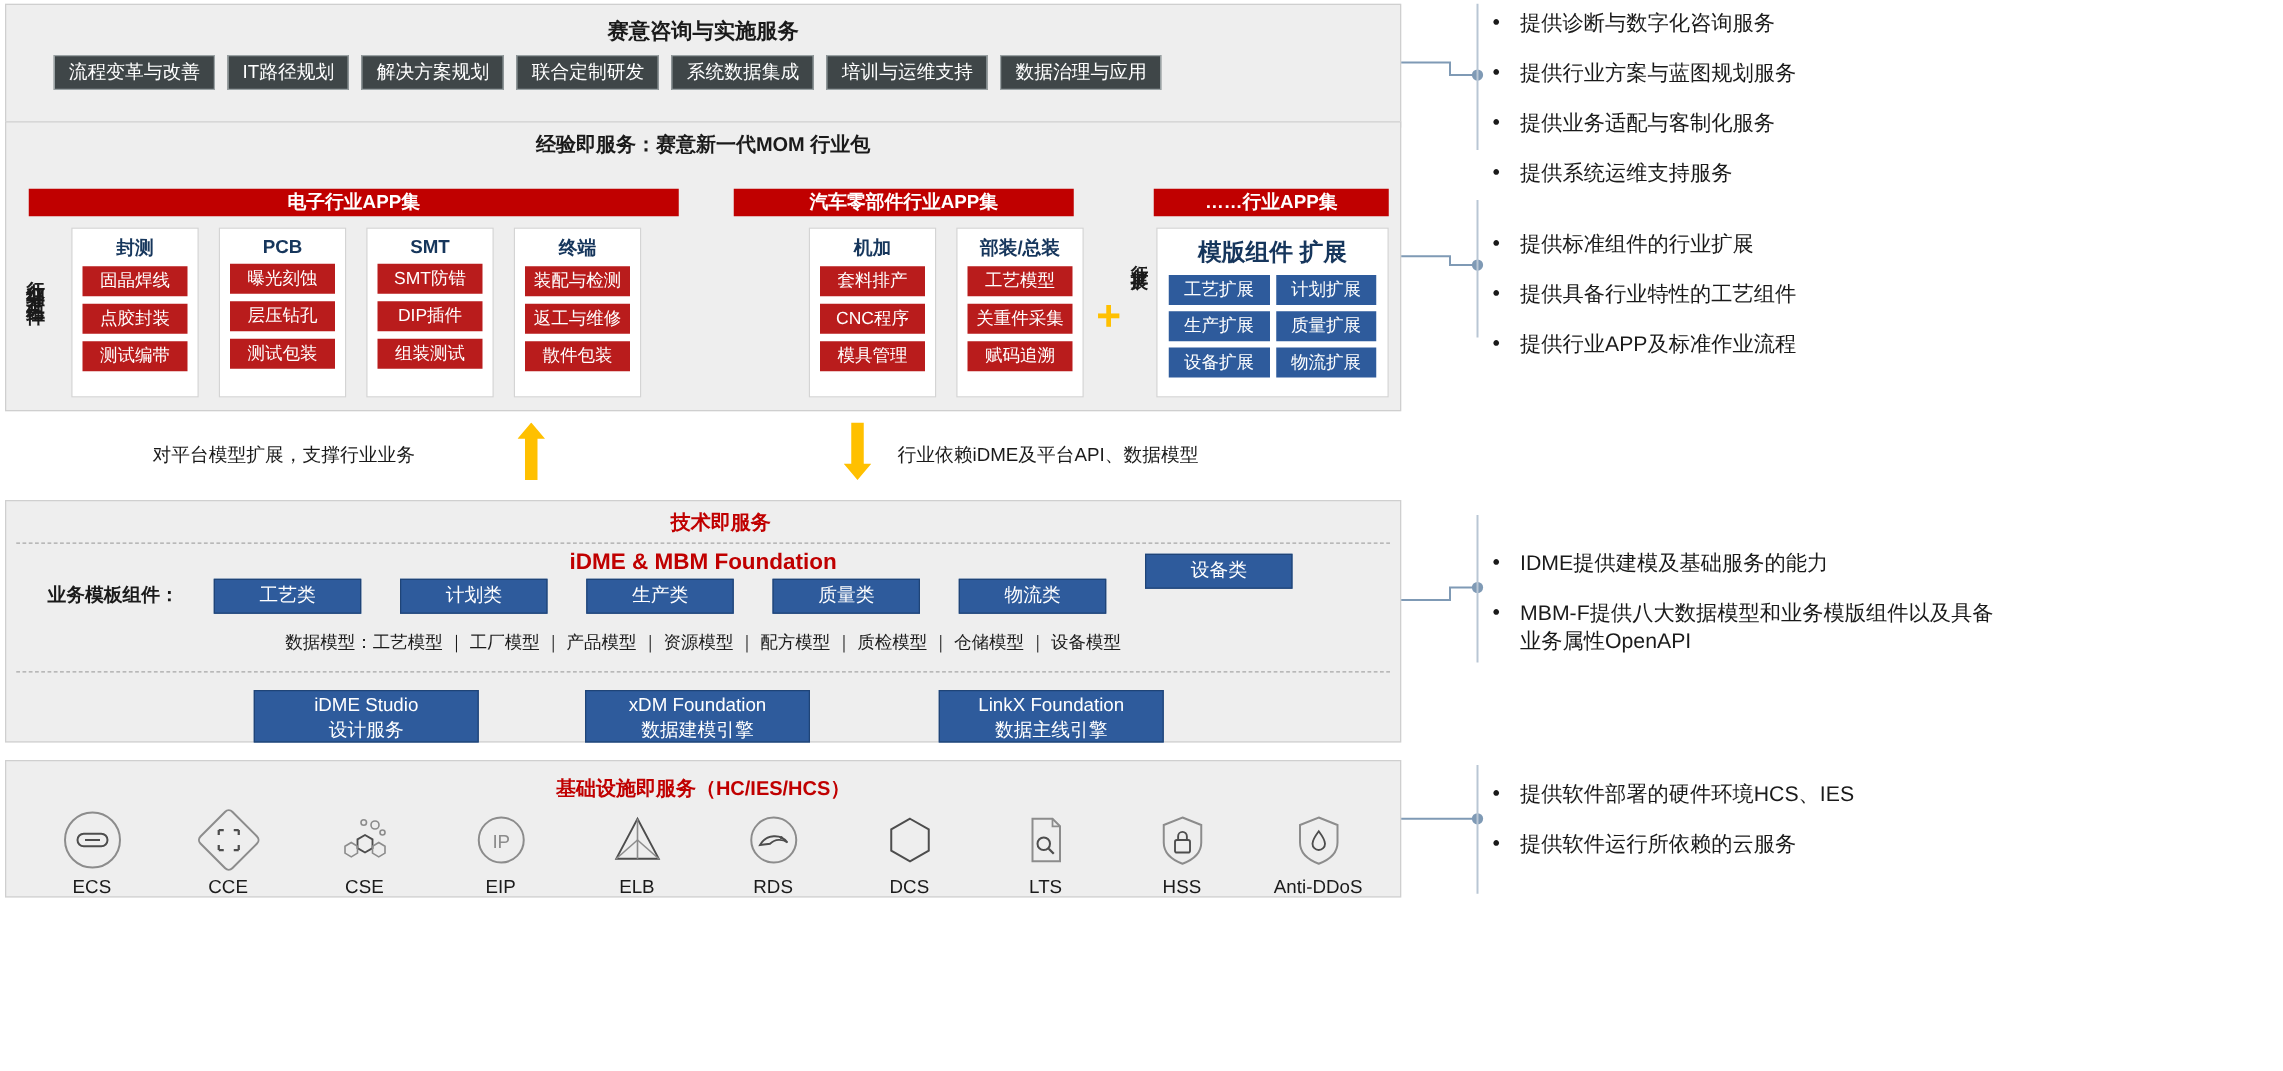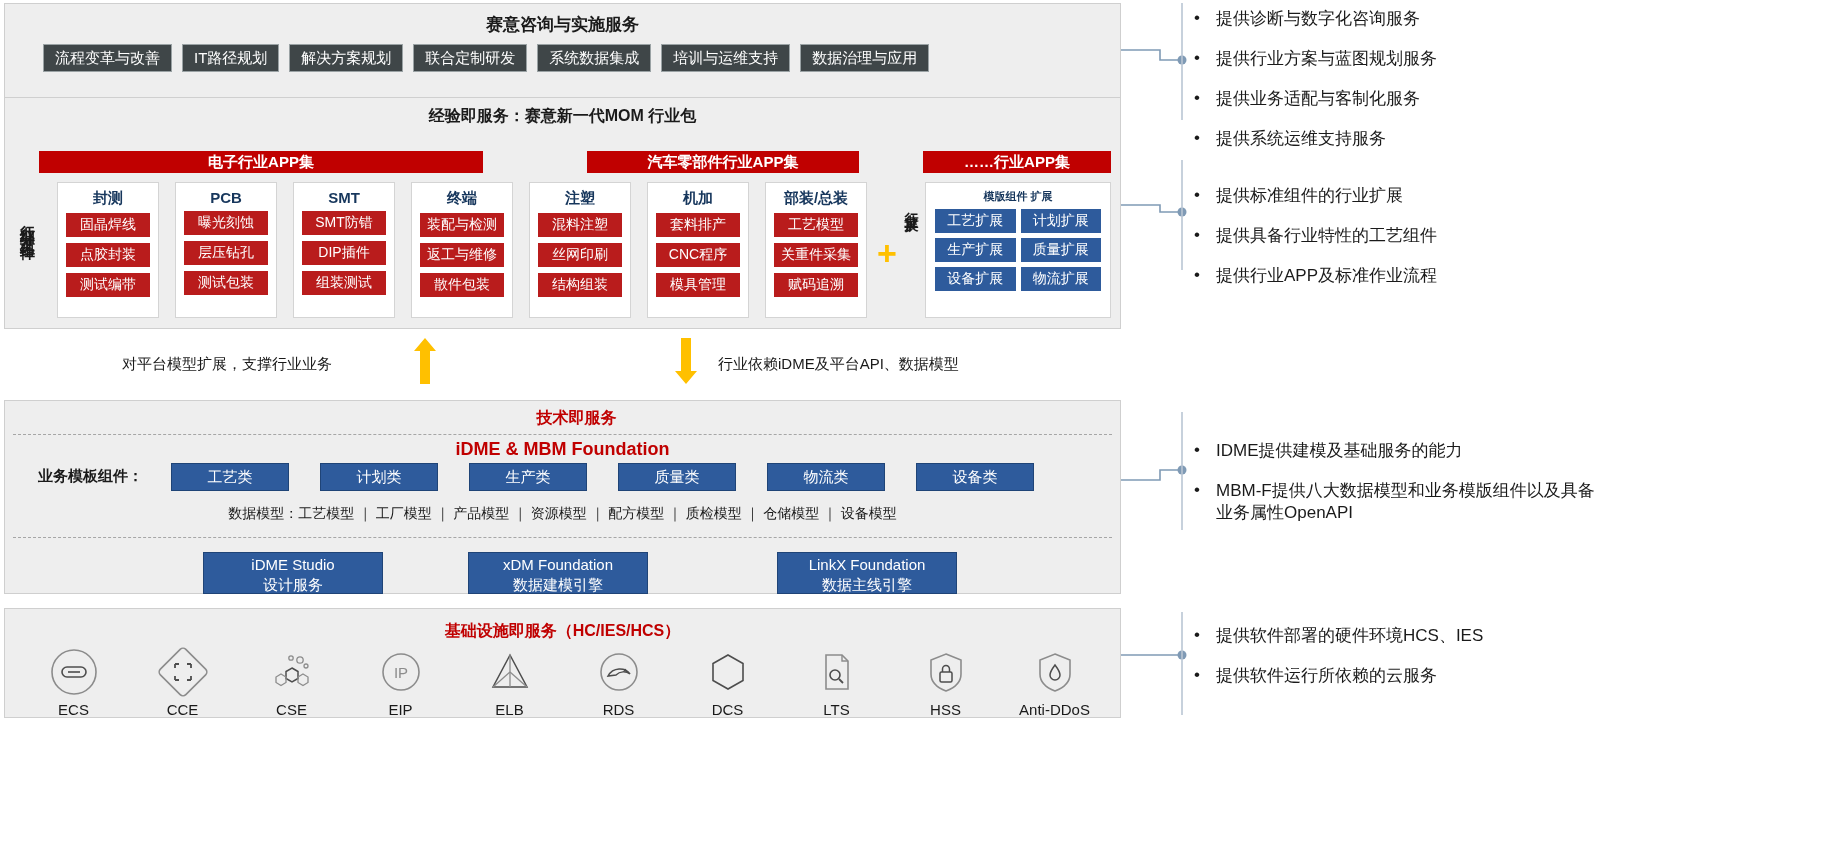--- a/index.html
+++ b/index.html
@@ -111,21 +111,21 @@
   }
   #ind-ext-label span { writing-mode: vertical-rl; letter-spacing: 2px; }
 
   #tpl-box {
     position: absolute; left: 920px; top: 84px;
     width: 186px; height: 136px;
     background: #ffffff; border: 1px solid #d4d4d4;
   }
   #tpl-box .proc-head {
     text-align: center; color: #16365c; font-weight: bold;
-    font-size: 11px; margin-top: 6px; margin-bottom: 5px;
+    font-size: 19px; margin-top: 6px; margin-bottom: 5px;
   }
   #tpl-grid {
     display: grid; grid-template-columns: 1fr 1fr; gap: 5px;
     margin: 0 9px;
   }
 
   
   .arrow-text {
     position: absolute; font-size: 15px; color: #1a1a1a; white-space: nowrap;
   }
@@ -208,21 +208,21 @@
     </div>
   </div>
 
   <div class="panel" id="sec-mom">
     <div class="panel-title">经验即服务：赛意新一代MOM 行业包</div>
 
     <div id="vert-label">
       <span>行业细分 工艺组件</span>
     </div>
 
-    <div class="app-band" style="left:34px; top:53px; width:444px;">电子行业APP集</div>
+    <div class="app-band" style="left:18px; top:53px; width:520px;">电子行业APP集</div>
     <div class="app-band" style="left:582px; top:53px; width:272px;">汽车零部件行业APP集</div>
     <div class="app-band" style="left:918px; top:53px; width:188px;">……行业APP集</div>
 
     <div class="proc-col" style="left:52px;">
       <div class="proc-head">封测</div>
       <div class="chip-grey-dark">固晶焊线</div>
       <div class="chip-grey-dark">点胶封装</div>
       <div class="chip-grey-dark">测试编带</div>
     </div>
     <div class="proc-col" style="left:170px;">
@@ -235,26 +235,20 @@
       <div class="proc-head">SMT</div>
       <div class="chip-grey-dark">SMT防错</div>
       <div class="chip-grey-dark">DIP插件</div>
       <div class="chip-grey-dark">组装测试</div>
     </div>
     <div class="proc-col" style="left:406px;">
       <div class="proc-head">终端</div>
       <div class="chip-grey-dark">装配与检测</div>
       <div class="chip-grey-dark">返工与维修</div>
       <div class="chip-grey-dark">散件包装</div>
-    </div>
-    <div class="proc-col" style="left:524px;">
-      <div class="proc-head">注塑</div>
-      <div class="chip-grey-dark">混料注塑</div>
-      <div class="chip-grey-dark">丝网印刷</div>
-      <div class="chip-grey-dark">结构组装</div>
     </div>
     <div class="proc-col" style="left:642px;">
       <div class="proc-head">机加</div>
       <div class="chip-grey-dark">套料排产</div>
       <div class="chip-grey-dark">CNC程序</div>
       <div class="chip-grey-dark">模具管理</div>
     </div>
     <div class="proc-col" style="left:760px;">
       <div class="proc-head">部装/总装</div>
       <div class="chip-grey-dark">工艺模型</div>
@@ -295,33 +289,33 @@
     <div class="red-title t2">iDME &amp; MBM Foundation</div>
     <div class="dashline" style="top:136px;"></div>
   </div>
 
   <div id="biz-label">业务模板组件：</div>
   <div class="pill-blue" style="left:171px; top:463px;">工艺类</div>
   <div class="pill-blue" style="left:320px; top:463px;">计划类</div>
   <div class="pill-blue" style="left:469px; top:463px;">生产类</div>
   <div class="pill-blue" style="left:618px; top:463px;">质量类</div>
   <div class="pill-blue" style="left:767px; top:463px;">物流类</div>
-  <div class="pill-blue" style="left:916px; top:463px;">设备类</div>
+  <div class="pill-blue" style="left:916px; top:443px;">设备类</div>
 
   <div id="datamodel-line">数据模型：工艺模型 ｜ 工厂模型 ｜ 产品模型 ｜ 资源模型 ｜ 配方模型 ｜ 质检模型 ｜ 仓储模型 ｜ 设备模型</div>
 
   <div class="found-box" style="left:203px; top:552px;">
     <div>iDME Studio</div>
     <div>设计服务</div>
   </div>
   <div class="found-box" style="left:468px; top:552px;">
     <div>xDM Foundation</div>
     <div>数据建模引擎</div>
   </div>
-  <div class="found-box" style="left:777px; top:552px;">
+  <div class="found-box" style="left:751px; top:552px;">
     <div>LinkX Foundation</div>
     <div>数据主线引擎</div>
   </div>
 
   <div class="panel" id="sec-infra">
     <div class="red-title">基础设施即服务（HC/IES/HCS）</div>
     <div id="icon-row">
 
       <div class="icon-cell">
         <svg width="50" height="50" viewBox="0 0 50 50">

